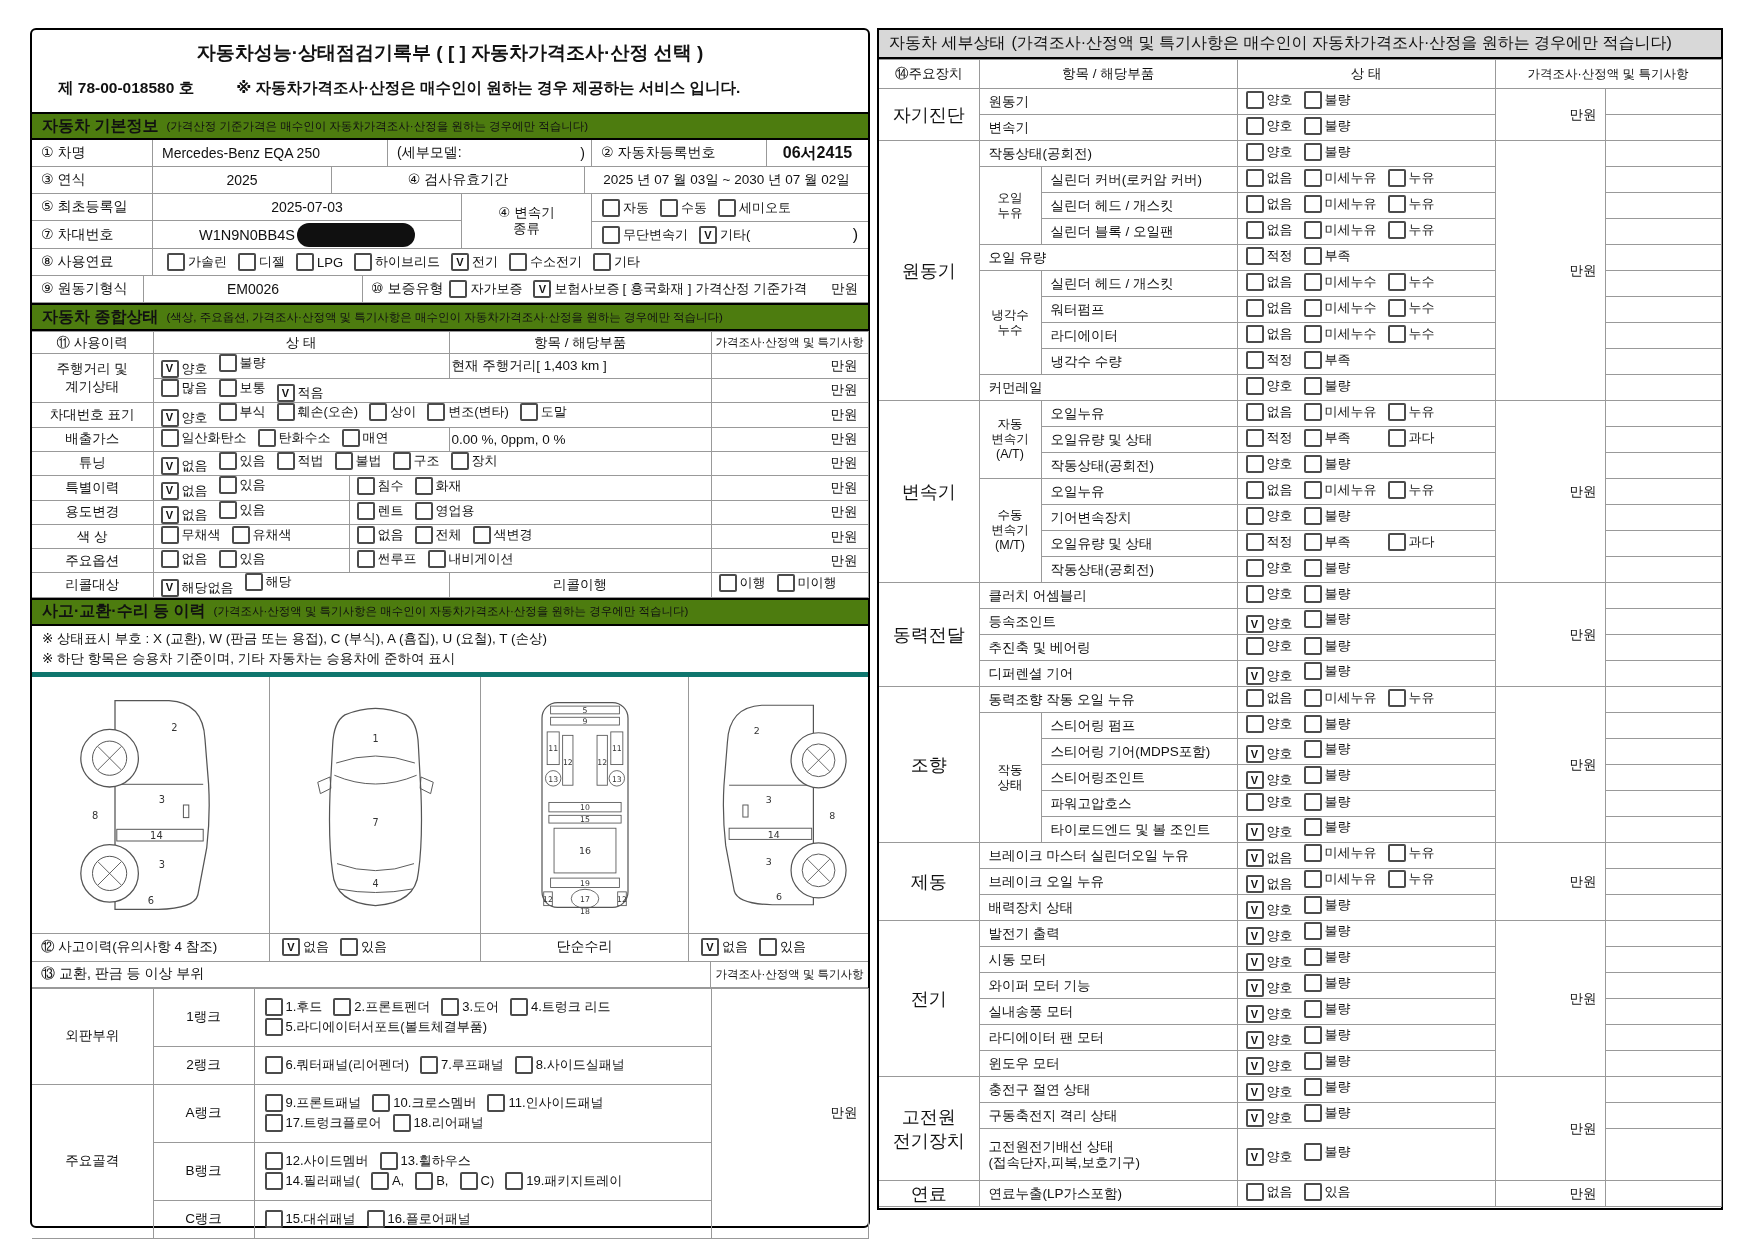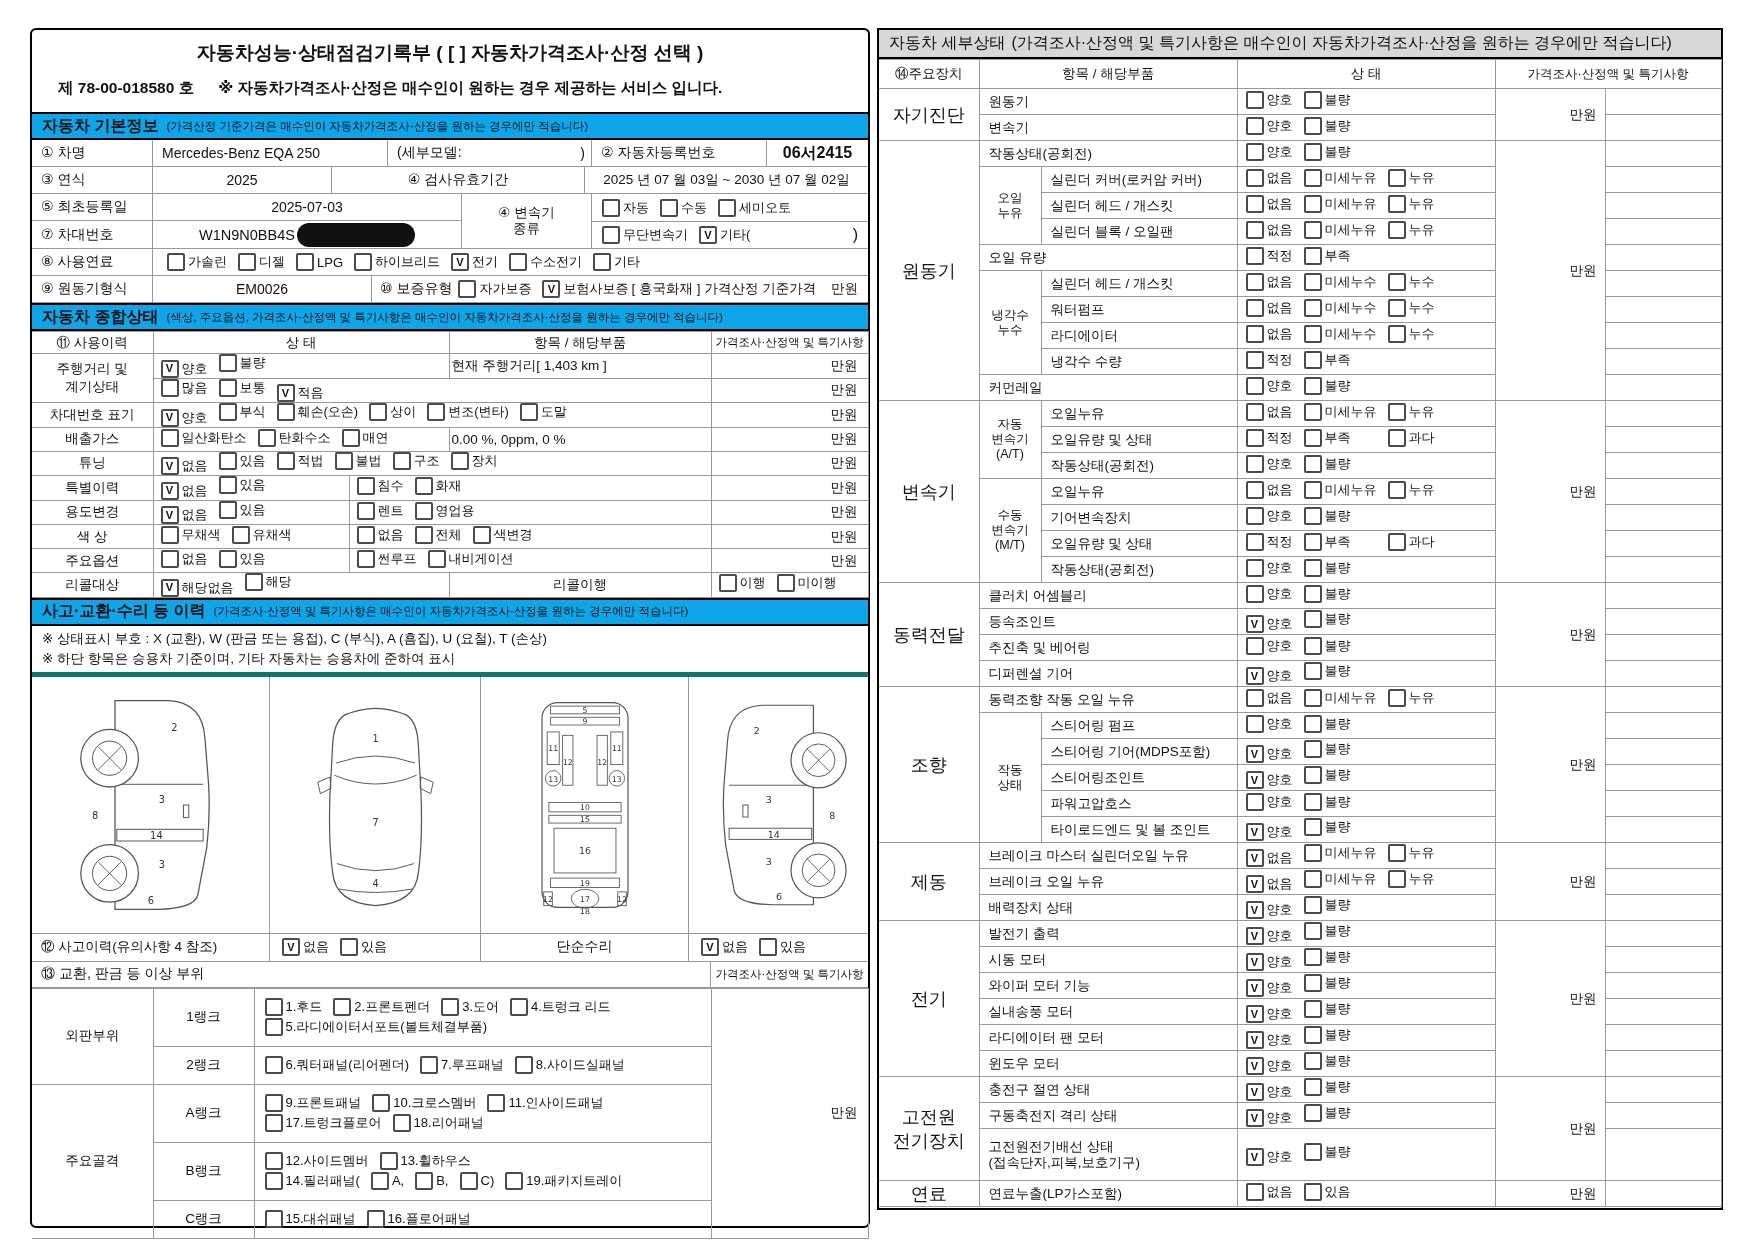--- a/index.html
+++ b/index.html
@@ -1,27 +1,27 @@
 <!DOCTYPE html>
 <html><head>
 <meta charset="utf-8">
 <style>
   html,body{margin:0;padding:0;background:#fff;}
   body{width:1755px;height:1240px;position:relative;font-family:"Liberation Sans","DejaVu Sans",sans-serif;color:#111;}
   .panel{position:absolute;top:28px;background:#fff;border:2px solid #000;box-sizing:border-box;}
   .panel.left{left:30px;width:840px;height:1200px;border-radius:6px;}
   .panel.right{left:877px;width:846px;height:1182px;}
   
-  .sechead{background:#0ea5e9;border-top:2px solid #000;border-bottom:2px solid #000;height:28px;display:flex;align-items:center;padding-left:10px;box-sizing:border-box;}
+  .sechead{background:#4d7c0f;border-top:2px solid #000;border-bottom:2px solid #000;height:28px;display:flex;align-items:center;padding-left:10px;box-sizing:border-box;}
   .sechead .st{font-weight:bold;font-size:16px;margin-right:8px;white-space:nowrap;}
   .sechead .sn{font-size:11.5px;white-space:nowrap;}
   
   .titlebox{height:82px;box-sizing:border-box;}
   .t1{font-size:19px;font-weight:bold;text-align:center;padding-top:10px;}
-  .t2{font-size:15.5px;font-weight:bold;padding:12px 0 0 26px;display:flex;gap:24px;white-space:nowrap;}
+  .t2{font-size:15.5px;font-weight:bold;padding:12px 0 0 26px;display:flex;gap:42px;white-space:nowrap;}
   
   .frow{display:flex;box-sizing:border-box;border-bottom:1px solid #999;}
   .c{box-sizing:border-box;border-right:1px solid #999;display:flex;align-items:center;font-size:14px;white-space:nowrap;overflow:hidden;}
   .c.last{border-right:none;}
   .c.center{justify-content:center;}
   .c.pl{padding-left:9px;}
   .grow{flex:1;}
   
   .opt{display:inline-flex;align-items:center;margin-right:11px;white-space:nowrap;}
   .opt.gap{margin-left:26px;}
@@ -180,21 +180,21 @@
           <span class="cl">수소전기</span>
         </span>
         <span class="opt">
           <span class="cb"></span>
           <span class="cl">기타</span>
         </span>
       </div>
   </div>
 
   <div class="frow" style="height:27px">
-    <div class="c pl" style="width:121px">⑨ 원동기형식</div>
+    <div class="c pl" style="width:112px">⑨ 원동기형식</div>
     <div class="c center" style="width:219px">EM0026</div>
     <div class="c last" style="flex:1;padding-left:8px">
       <span style="margin-right:6px">⑩ 보증유형</span>
       <span id="warranty-opts" style="display:inline-flex;align-items:center">
           <span class="opt">
             <span class="cb"></span>
             <span class="cl">자가보증</span>
           </span>
           <span class="opt">
             <span class="cb">V</span>

